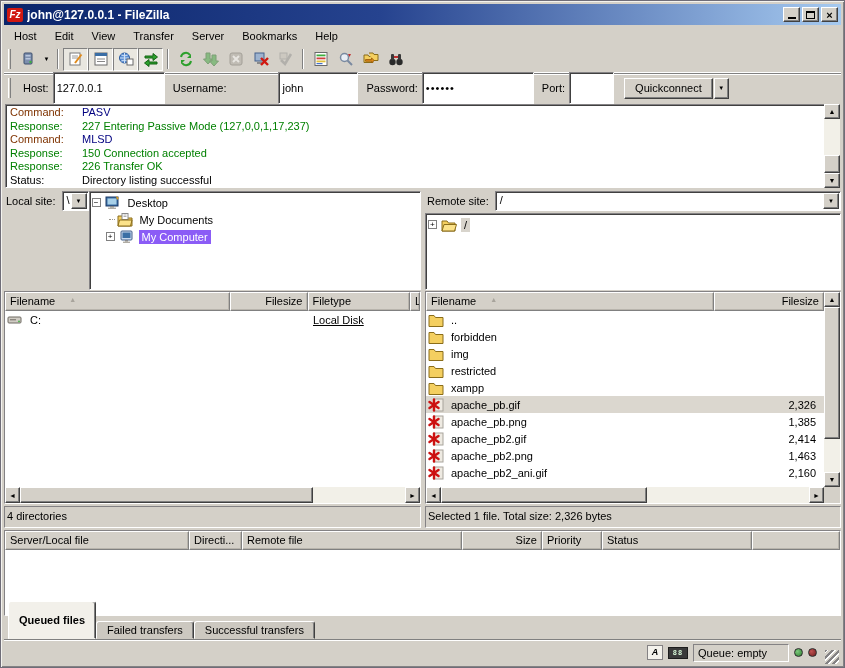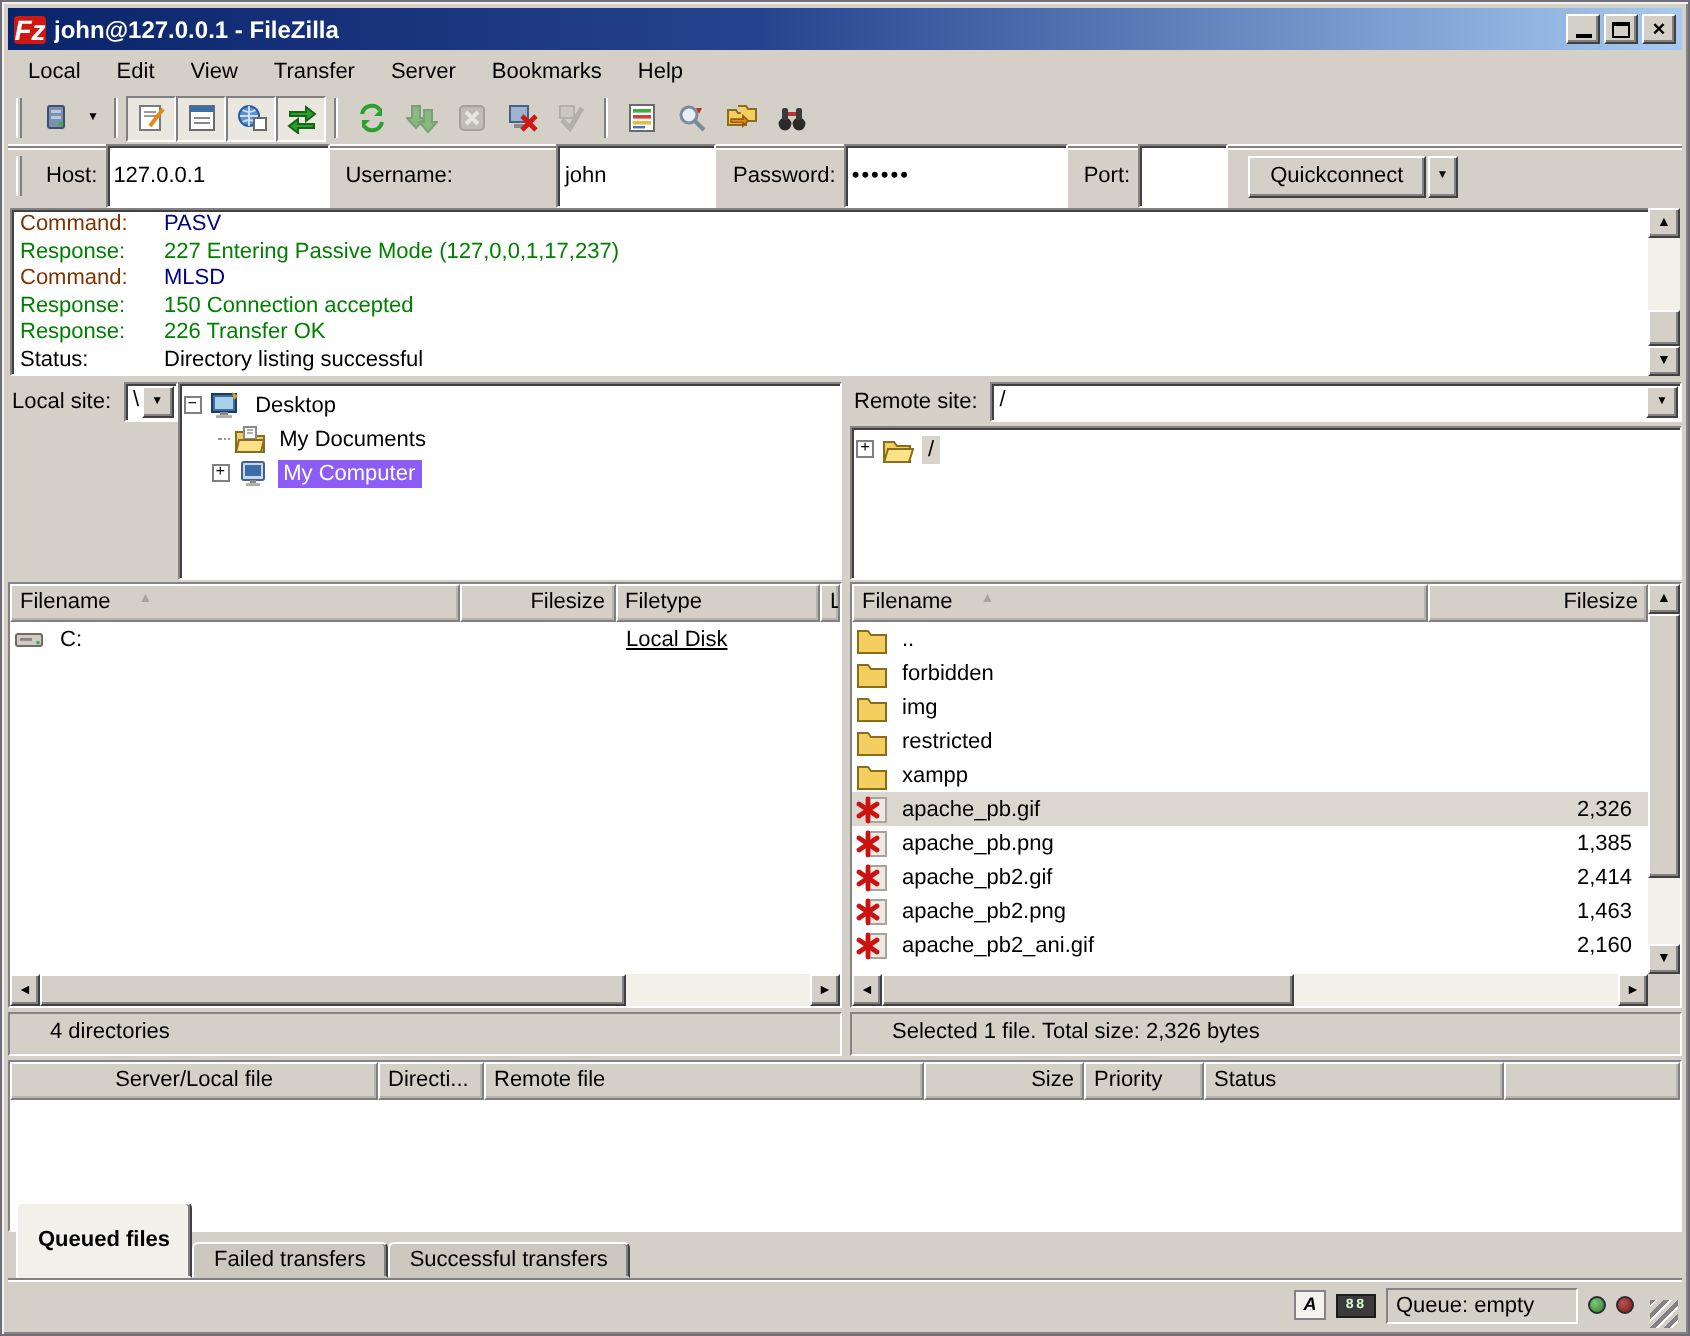--- a/index.html
+++ b/index.html
@@ -14,21 +14,21 @@
   .raised  { border:1px solid; border-color:#ffffff #404040 #404040 #ffffff;
              box-shadow: inset -1px -1px 0 #808080; background:#d4d0c8; }
   .sunkenw { border:1px solid; border-color:#848284 #ffffff #ffffff #848284;
              box-shadow: inset 1px 1px 0 #404040; background:#ffffff; }
   .sunkeng { border:1px solid; border-color:#848284 #ffffff #ffffff #848284; background:#d4d0c8; }
 
   
   .titlebar { height:21px; background:linear-gradient(90deg,#0a246a 0%,#26438f 45%,#a6caf0 100%);
               display:flex; align-items:center; padding:0 3px; flex:none; }
   .app-icon { width:16px; height:14px; background:#d01810; color:#fff; font-weight:bold; font-style:italic;
-              font-size:14px; line-height:14px; text-align:center; border-radius:2px; margin-right:4px; flex:none; }
+              font-size:10px; line-height:14px; text-align:center; border-radius:2px; margin-right:4px; flex:none; }
   .title-text { color:#fff; font-weight:bold; font-size:12px; flex:1; white-space:nowrap; overflow:hidden; }
   .tb-ctl { width:17px; height:15px; margin-left:2px; display:flex; align-items:center; justify-content:center;
             font-size:11px; font-weight:bold; color:#000; flex:none; }
   .glyph-min { width:8px; height:2px; background:#000; margin-top:7px; }
   .glyph-max { width:9px; height:8px; border:1px solid #000; border-top-width:2px; }
 
   
   .menubar { height:21px; display:flex; align-items:center; padding-left:1px; flex:none; }
   .menu-item { padding:3px 9px; cursor:default; }
 
@@ -116,26 +116,26 @@
   
   .lc-name { width:205px; } .lc-size { width:78px; } .lc-type { width:103px;text-decoration:underline; }
   .lc-name-h { width:226px; } .lc-size-h { width:78px; } .lc-type-h { width:103px; } .lc-mod-h { flex:1; }
   
   .rc-name { width:267px; } .rc-size { flex:1; padding-right:8px; }
   .rc-name-h { width:288px; } .rc-size-h { flex:1; }
   .corner { width:16px; height:16px; background:#d4d0c8; flex:none; }
 
   
   .status-row { height:22px; margin-top:2px; display:flex; flex:none; }
-  .status-box { padding:3px 0 0 20px; white-space:nowrap; overflow:hidden; }
+  .status-box { padding:3px 0 0 2px; white-space:nowrap; overflow:hidden; }
 
   
   .queuepane { flex:1; margin-top:2px; display:flex; flex-direction:column; overflow:hidden; }
   .queue-inner { flex:1; display:flex; flex-direction:column; background:#fff; overflow:hidden; }
-  .q1 { width:184px;justify-content:center; } .q2 { width:53px; } .q3 { width:220px; } .q4 { width:80px; } .q5 { width:60px; } .q6 { width:150px; } .q7 { flex:1; }
+  .q1 { width:184px; } .q2 { width:53px; } .q3 { width:220px; } .q4 { width:80px; } .q5 { width:60px; } .q6 { width:150px; } .q7 { flex:1; }
   .queue-body { flex:1; background:#fff; }
 
   
   .tabsrow { height:23px; display:flex; align-items:flex-end; padding-left:4px; flex:none; }
   .tab { border:1px solid; border-color:#fff #404040 transparent #fff; box-shadow:inset -1px 0 0 #808080;
          border-radius:3px 3px 0 0; padding:0 10px; display:flex; align-items:center; }
   .tab.active { height:38px; background:#f2f0ea; font-weight:bold; position:relative; z-index:2; }
   .tab.inactive { height:18px; background:#ccc8c0; margin-top:2px; }
 
   
@@ -166,21 +166,21 @@
       </div>
     <div class="tb-ctl raised">
         <span class="glyph-max"></span>
       </div>
     <div class="tb-ctl raised">
         <span>×</span>
       </div>
   </div>
 
   <div class="menubar">
-    <span class="menu-item">Local</span>
+    <span class="menu-item">Host</span>
     <span class="menu-item">Edit</span>
     <span class="menu-item">View</span>
     <span class="menu-item">Transfer</span>
     <span class="menu-item">Server</span>
     <span class="menu-item">Bookmarks</span>
     <span class="menu-item">Help</span>
   </div>
 
   <div class="toolbar">
     <span class="grip"></span>

